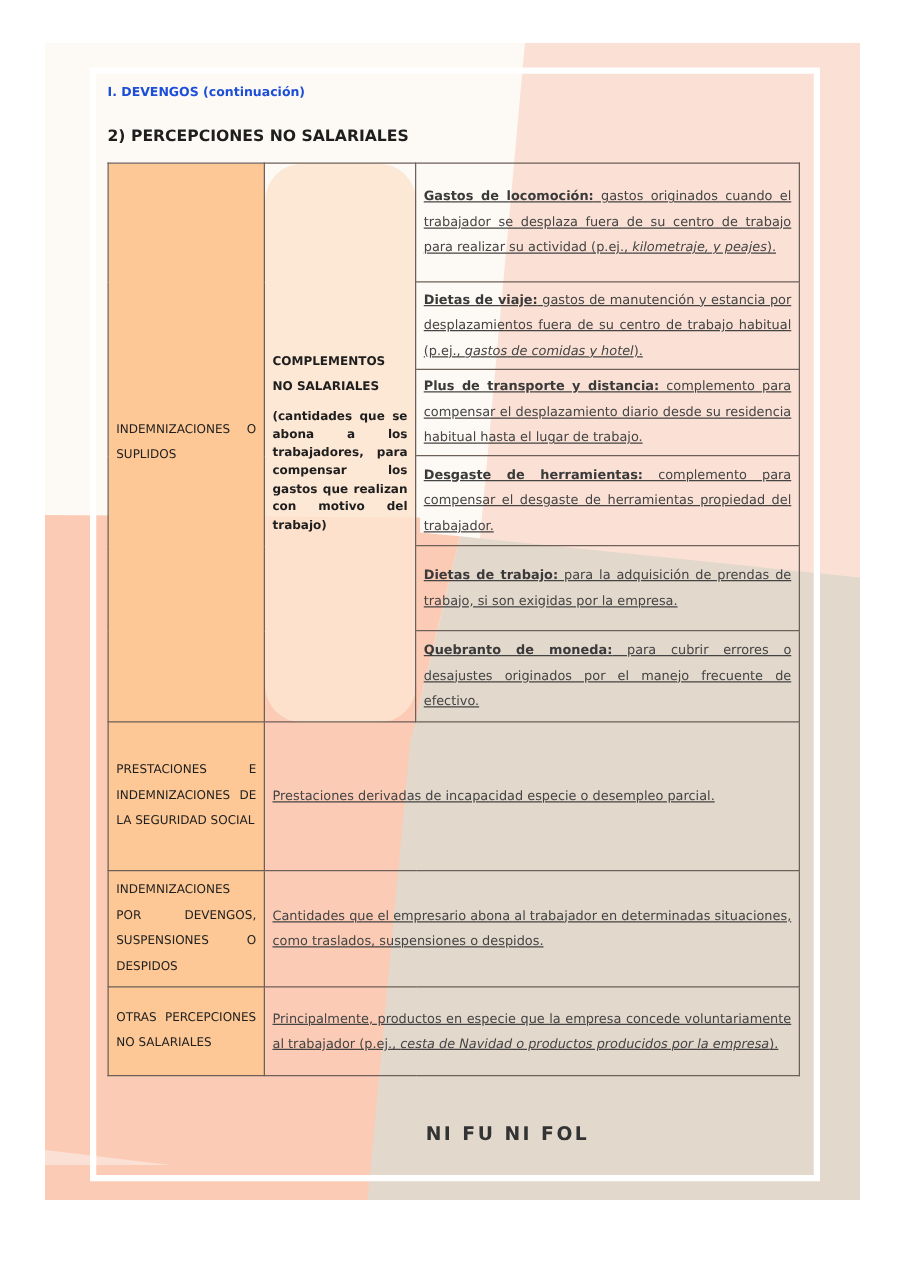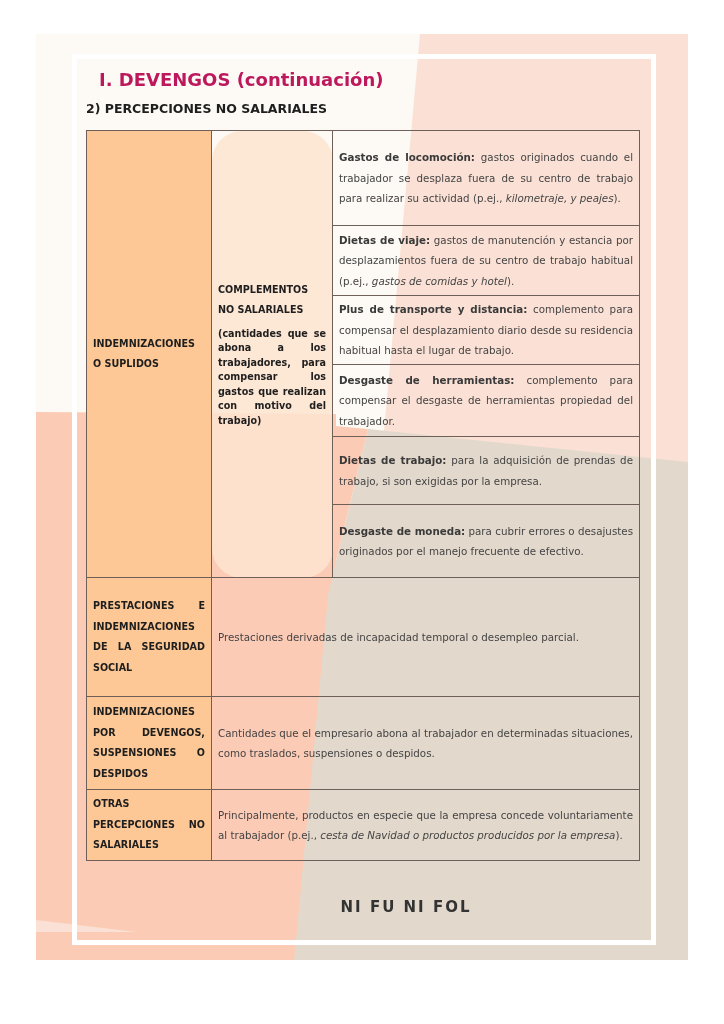--- a/index.html
+++ b/index.html
@@ -2,28 +2,28 @@
 <html><head>
 <meta charset="utf-8">
 <style>
   html, body { margin:0; padding:0; }
   body { width:724px; height:1024px; background:#ffffff; position:relative; overflow:hidden;
          font-family:"DejaVu Sans", sans-serif; color:#3a3a3a; }
   .bg { position:absolute; left:36px; top:34px; width:652px; height:926px; overflow:hidden; }
   .bg svg { position:absolute; left:0; top:0; }
   .frame { position:absolute; left:72px; top:54px; width:574px; height:881px;
            border:5px solid #ffffff; }
-  .h1 { position:absolute; left:99px; top:69px; font-size:18px; font-weight:bold; color:#be185d; }
+  .h1 { position:absolute; left:86px; top:69px; font-size:10px; font-weight:bold; color:#1d4ed8; }
   .h2 { position:absolute; left:86px; top:101px; font-size:12.5px; font-weight:bold; color:#1e1e1e;text-align:center; }
   table { position:absolute; left:86px; top:130px; width:553px; border-collapse:collapse;
           table-layout:fixed; }
   td { border:1.3px solid #6e5f58; vertical-align:middle; padding:0 6px; font-size:10.3px; line-height:20.5px; }
-  .c1 { background:#fdc895; font-weight:bold; font-size:9.6px; color:#1e1e1e; text-align:justify; text-align-last:left; }
+  .c1 { background:#fdc895; font-weight:normal; font-size:9.6px; color:#1e1e1e; text-align:justify; text-align-last:left; }
   .c2 { background:rgba(253,228,208,0.88); font-weight:bold; font-size:9.6px; color:#1e1e1e;border-radius:30px; }
-  .c3 { background:transparent; text-align:justify; color:#444; }
+  .c3 { background:transparent; text-align:justify; color:#444;text-decoration:underline; }
   .c2 .sub { display:block; margin-top:6px; line-height:14.5px; text-align:justify; }
   .c2 .sub::after { content:""; }
   .bold { font-weight:bold; color:#3a3a3a; }
   .it { font-style:italic; }
   .footer { position:absolute; left:0; width:724px; top:898px; text-align:center;
             font-size:15px; font-weight:bold; letter-spacing:2px; color:#333;margin-left:44px; }
 </style>
 </head>
 <body>
 
@@ -85,29 +85,29 @@
       <span class="bold">Desgaste de herramientas:</span><span> complemento para compensar el desgaste de herramientas propiedad del trabajador.</span>
     </td>
   </tr>
   <tr style="height:68px">
     <td class="c3">
       <span class="bold">Dietas de trabajo:</span><span> para la adquisición de prendas de trabajo, si son exigidas por la empresa.</span>
     </td>
   </tr>
   <tr style="height:73px">
     <td class="c3">
-      <span class="bold">Desgaste de moneda:</span><span> para cubrir errores o desajustes originados por el manejo frecuente de efectivo.</span>
+      <span class="bold">Quebranto de moneda:</span><span> para cubrir errores o desajustes originados por el manejo frecuente de efectivo.</span>
     </td>
   </tr>
   <tr style="height:119px">
     <td class="c1">
       <span>PRESTACIONES E INDEMNIZACIONES DE LA SEGURIDAD SOCIAL</span>
     </td>
     <td class="c3" colspan="2">
-      <span>Prestaciones derivadas de incapacidad temporal o desempleo parcial.</span>
+      <span>Prestaciones derivadas de incapacidad especie o desempleo parcial.</span>
     </td>
   </tr>
   <tr style="height:93px">
     <td class="c1">
       <span>INDEMNIZACIONES POR DEVENGOS, SUSPENSIONES O DESPIDOS</span>
     </td>
     <td class="c3" colspan="2">
       <span>Cantidades que el empresario abona al trabajador en determinadas situaciones, como traslados, suspensiones o despidos.</span>
     </td>
   </tr>

